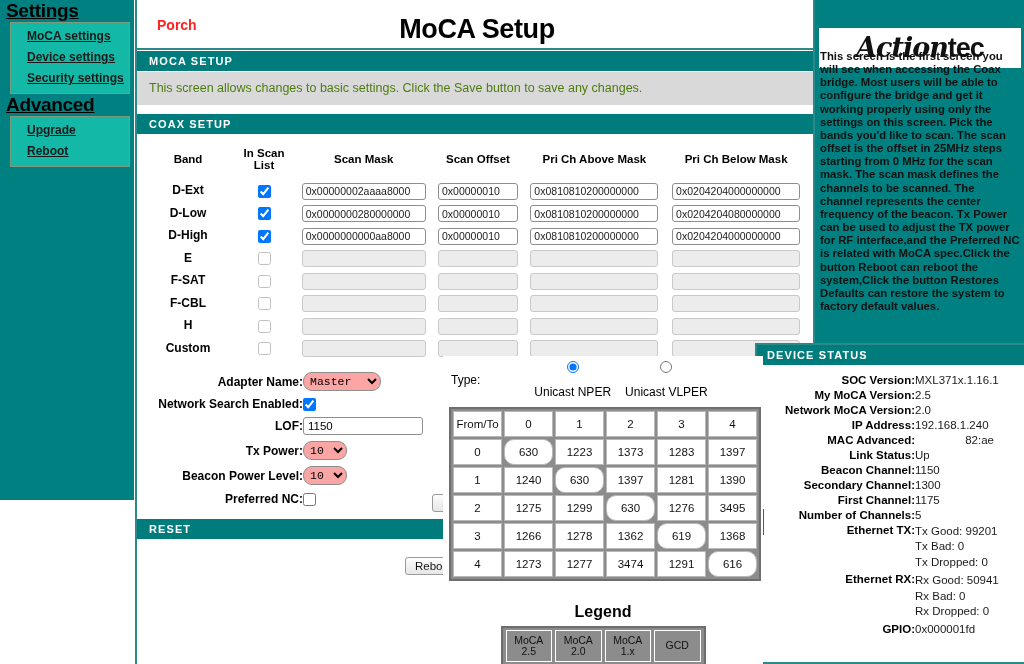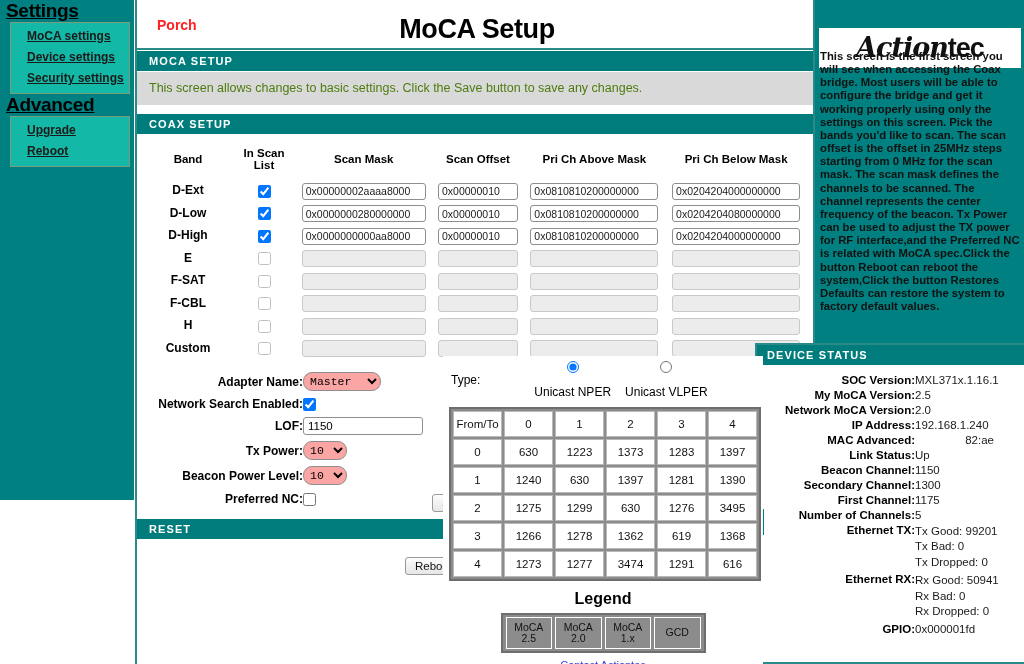--- a/index.html
+++ b/index.html
@@ -250,25 +250,25 @@
     width: 49px; height: 26px;
     text-align: center;
     font-size: 11.5px;
     color: #111;
     background: #ffffff;
     border: 1px solid #b9b9b9;
   }
   td.hdr-gcd  { background: #cfe0d2; font-size: 10.5px; font-weight: normal; }
   td.m20      { background: #3f8f62; color: #0d2b1a; }
   td.m25      { background: #1fe01f; color: #0d3d0d; }
-  td.gcdcell  { background: #cfe0d2; }
+  td.gcdcell  { background: #cfe0d2; border-radius: 10px; }
 
   #legend-title {
     text-align: center; font-size: 16px; font-weight: bold;
-    color: #000; margin-top: 9px;
+    color: #000; margin-top: 22px;
   }
   #legend-box {
     margin: 5px auto 0 auto;
     width: 205px; height: 40px;
     background: #8c8c8c;
     border: 2px solid #6e6e6e;
     display: flex; align-items: center; justify-content: center;
     gap: 3px;
     padding: 3px;
   }

